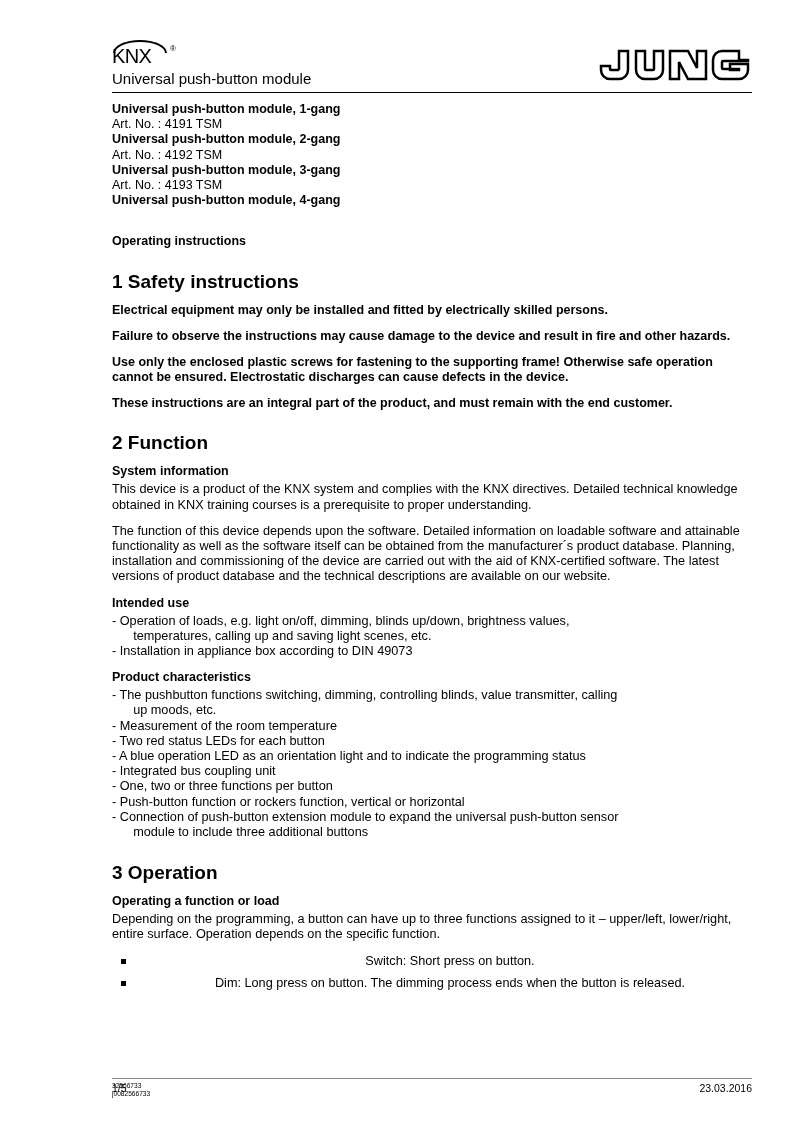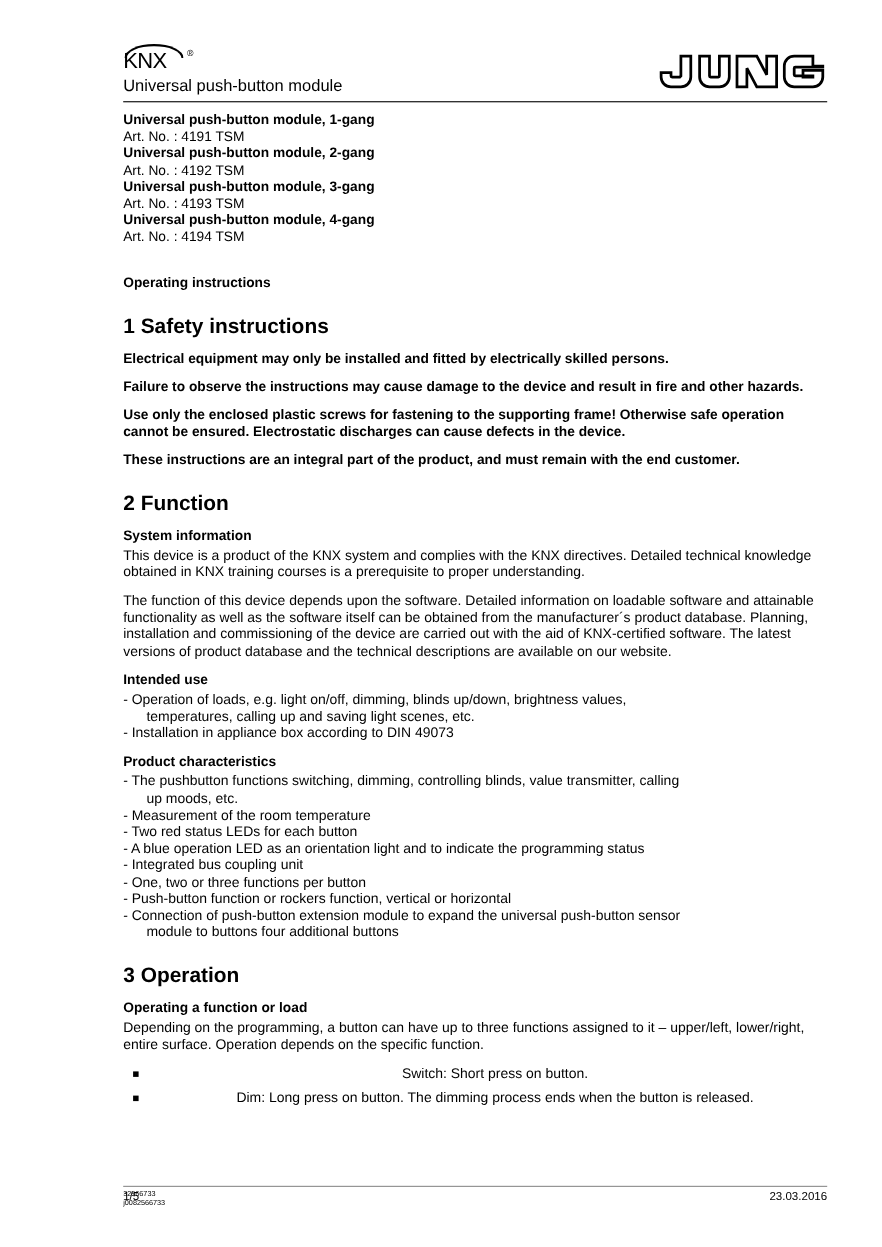--- a/index.html
+++ b/index.html
@@ -253,21 +253,20 @@
       <div>
         <div class="prod-name">Universal push-button module, 2-gang</div>
         <div class="prod-art">Art. No. : 4192 TSM</div>
       </div>
       <div>
         <div class="prod-name">Universal push-button module, 3-gang</div>
         <div class="prod-art">Art. No. : 4193 TSM</div>
       </div>
       <div>
         <div class="prod-name">Universal push-button module, 4-gang</div>
-        <div class="prod-art">Art. No. : 4194 TSM</div>
       </div>
     </div>
 
     <div class="op-instructions">Operating instructions</div>
 
     <h1 class="sec">1 Safety instructions</h1>
     <div class="bold-para">Electrical equipment may only be installed and fitted by electrically skilled persons.</div>
     <div class="bold-para">Failure to observe the instructions may cause damage to the device and result in fire and other hazards.</div>
     <div class="bold-para">Use only the enclosed plastic screws for fastening to the supporting frame! Otherwise safe operation cannot be ensured. Electrostatic discharges can cause defects in the device.</div>
     <div class="bold-para">These instructions are an integral part of the product, and must remain with the end customer.</div>
@@ -289,21 +288,21 @@
     <div class="dash-list">
       <div class="dash-item">- The pushbutton functions switching, dimming, controlling blinds, value transmitter, calling
       up moods, etc.</div>
       <div class="dash-item">- Measurement of the room temperature</div>
       <div class="dash-item">- Two red status LEDs for each button</div>
       <div class="dash-item">- A blue operation LED as an orientation light and to indicate the programming status</div>
       <div class="dash-item">- Integrated bus coupling unit</div>
       <div class="dash-item">- One, two or three functions per button</div>
       <div class="dash-item">- Push-button function or rockers function, vertical or horizontal</div>
       <div class="dash-item">- Connection of push-button extension module to expand the universal push-button sensor
-      module to buttons four additional buttons</div>
+      module to include three additional buttons</div>
     </div>
 
     <h1 class="sec">3 Operation</h1>
 
     <h2 class="sub">Operating a function or load</h2>
     <div class="para">Depending on the programming, a button can have up to three functions assigned to it – upper/left, lower/right, entire surface. Operation depends on the specific function.</div>
 
     <div class="sq-list">
       <div class="sq-item">
         <span class="sq-bullet"></span>

